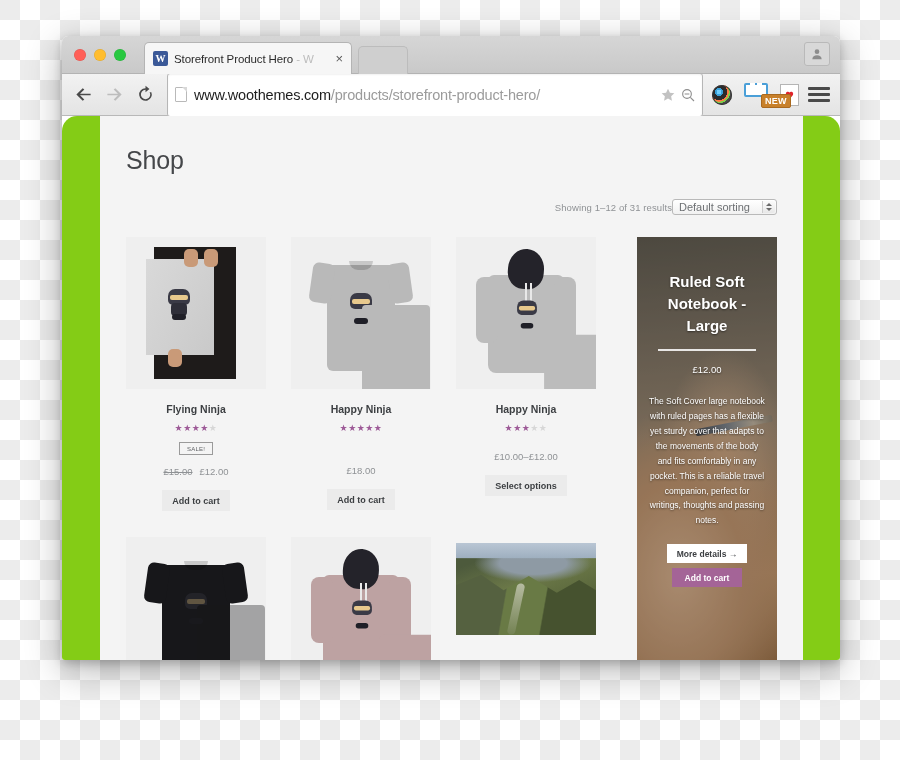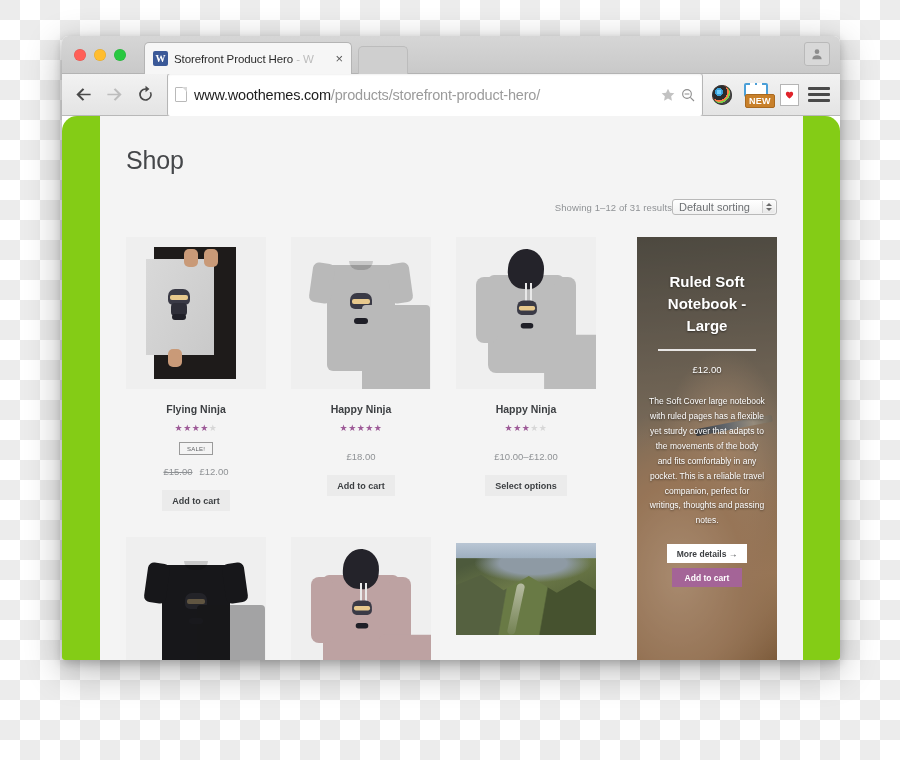--- a/index.html
+++ b/index.html
@@ -143,21 +143,21 @@
   .ext-new .screen {
     position: absolute; left: 3px; top: 1px; width: 24px; height: 14px;
     border: 2px solid #4a9fd8; border-radius: 2px; background: #fff;
   }
   .ext-new .screen:before, .ext-new .screen:after {
     content:''; position:absolute; top:-2px; width: 5px; height: 3px; background:#fff;
   }
   .ext-new .screen:before { left: 4px; }
   .ext-new .screen:after  { right: 4px; }
   .ext-new .badge {
-    position: absolute; left: 4px; bottom: 0;
+    position: absolute; left: 20px; bottom: 0;
     background: #c8802a; color: #fff;
     font-size: 9px; font-weight: bold; letter-spacing: .3px;
     padding: 1px 3px; border-radius: 2px;
     font-family: "Liberation Sans", sans-serif;
     border: 1px solid #a9691f;
   }
   .ext-heart {
     width: 19px; height: 22px; background: #fff;
     border: 1px solid #b5b5b5;
     display: flex; align-items: center; justify-content: center;
@@ -484,21 +484,21 @@
                   <span class="ninja" style="left:57px;top:56px">
                       <span class="head"></span>
                       <span class="eyes"></span>
                       <span class="torso"></span>
                       <span class="legs"></span>
                     </span>
                 </div>
               </div>
               <div class="pname">Happy Ninja</div>
               <div class="stars"><span class="on">★★★★★</span></div>
-              <div class="price" style="margin-top:18px"><span>£18.00</span></div>
+              <div class="price" style="margin-top:32px"><span>£18.00</span></div>
               <div class="btn-cart">Add to cart</div>
             </div>
 
             <div class="card">
               <div class="thumb">
                 <div class="hoodie gray">
                   <span class="torso"></span>
                     <span class="sl l"></span>
                     <span class="sl r"></span>
                   <span class="hood"></span>

